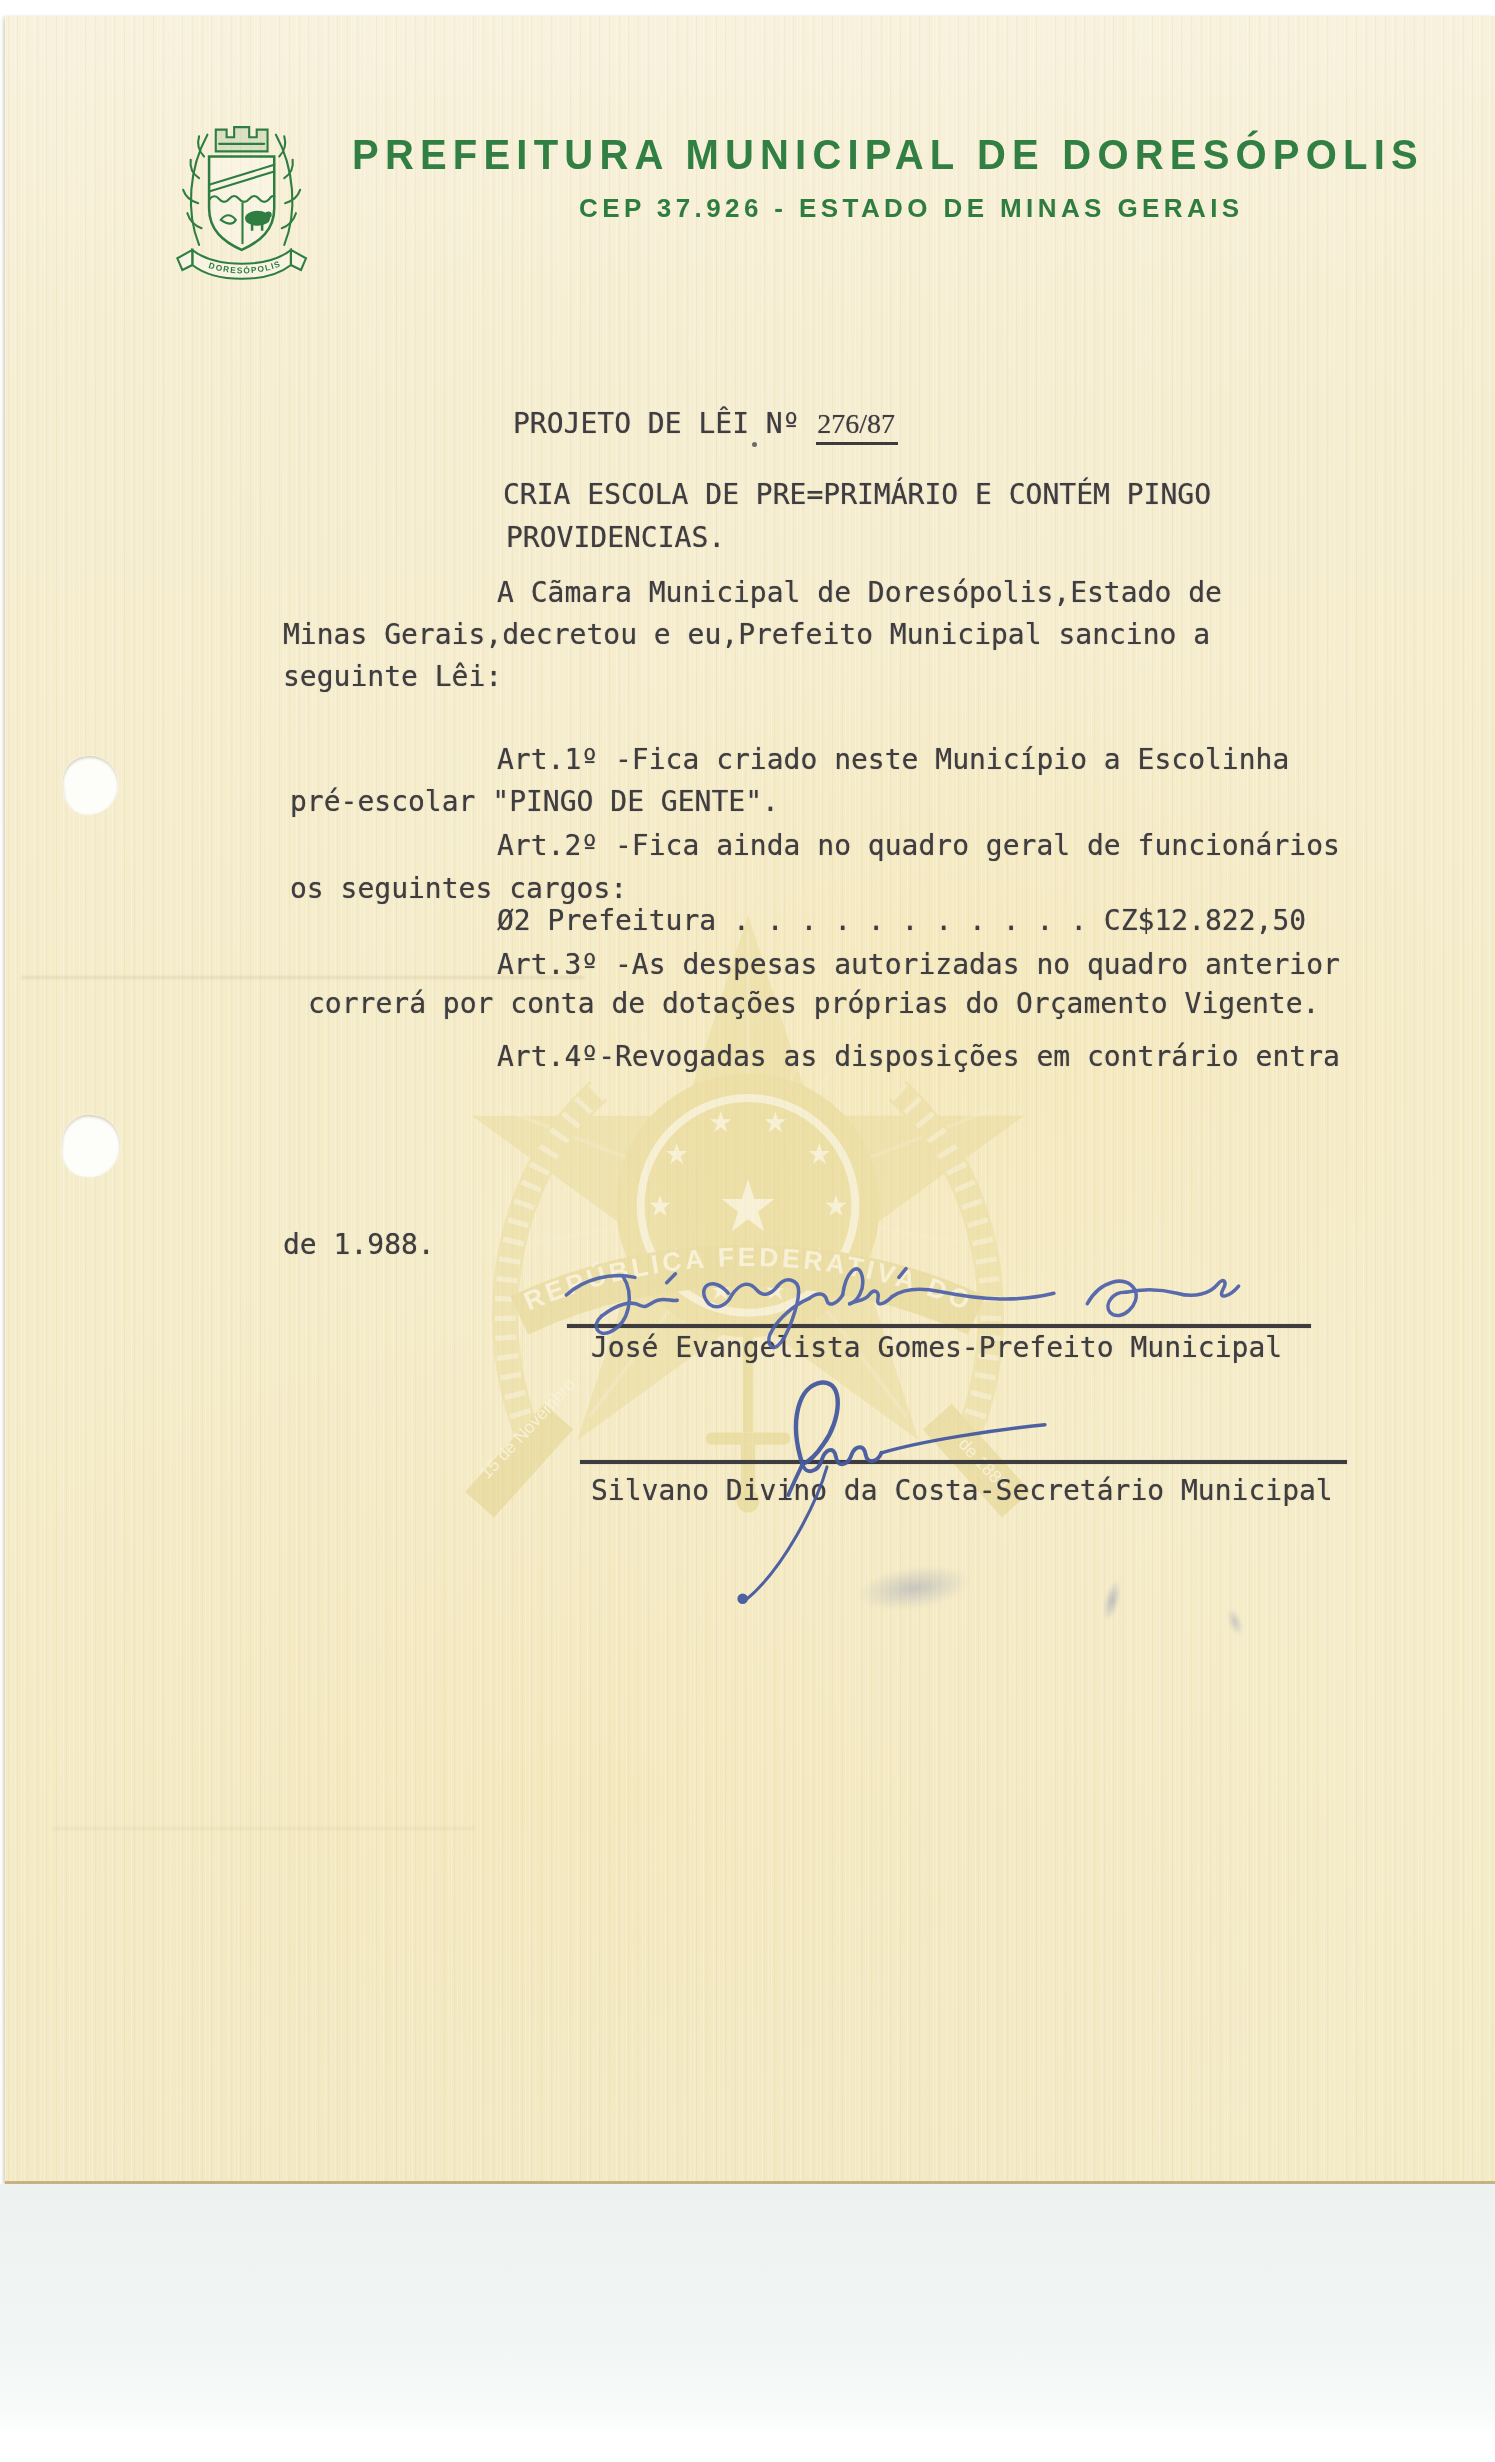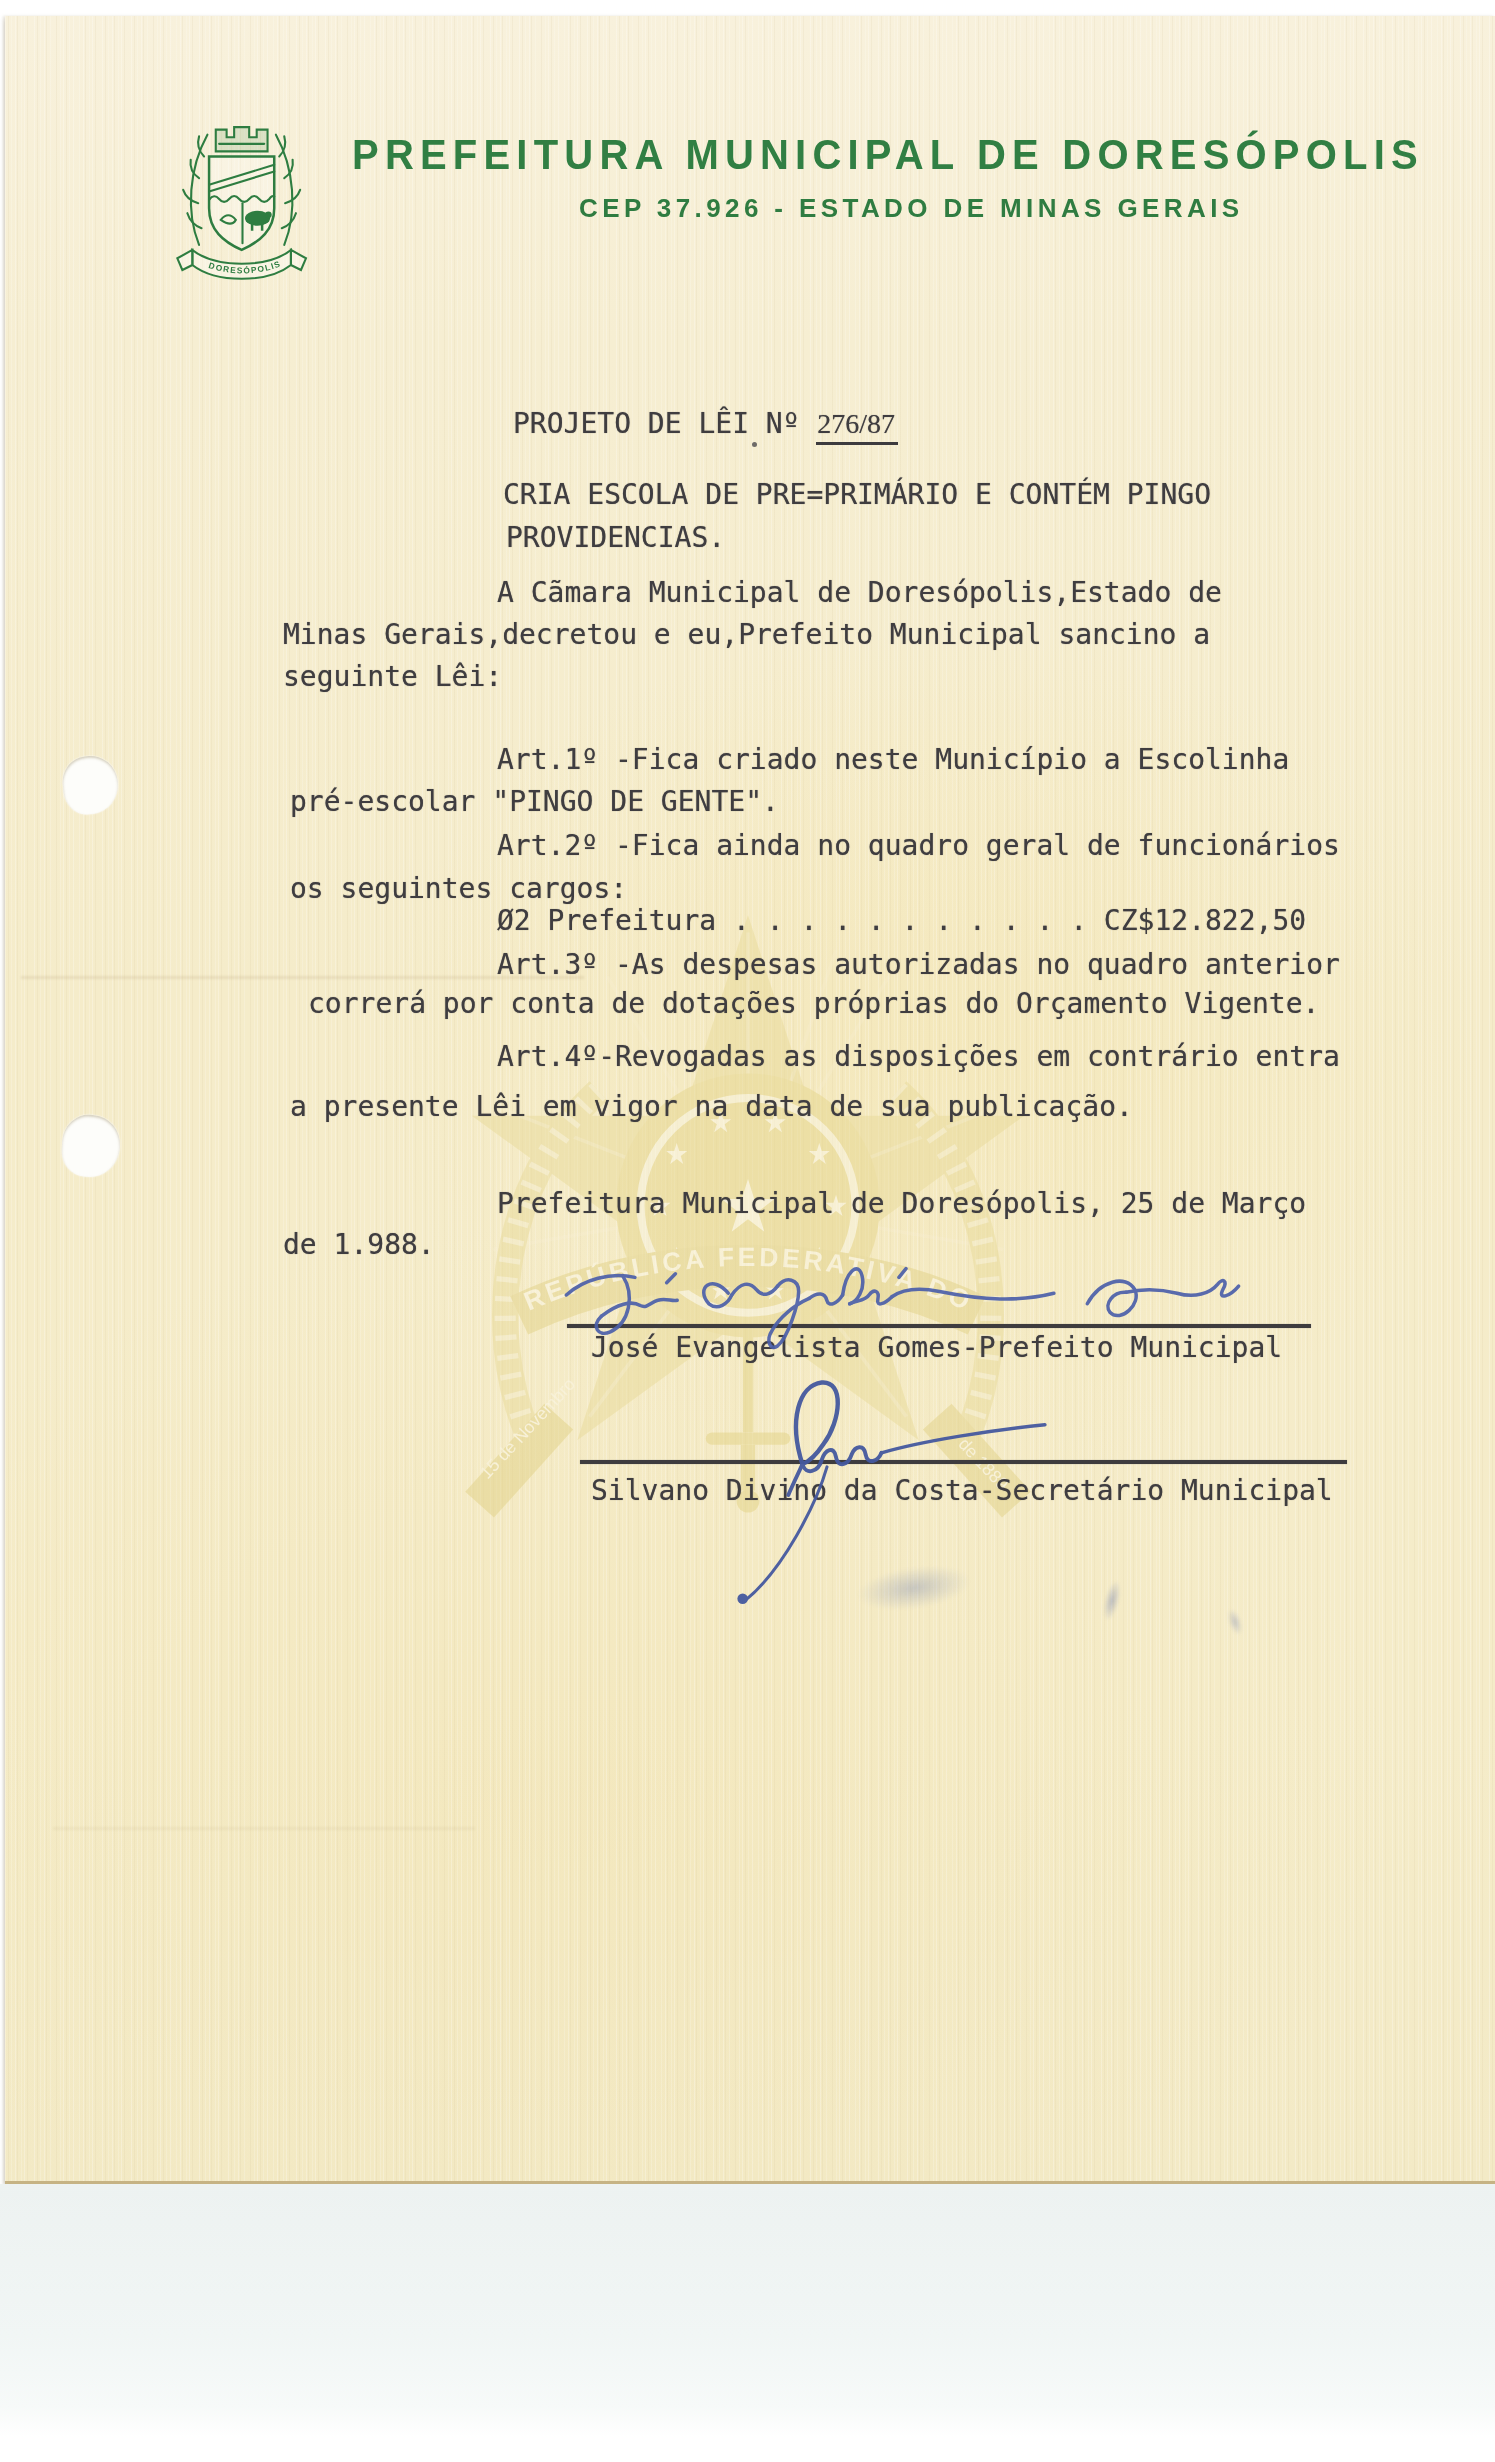--- a/index.html
+++ b/index.html
@@ -165,23 +165,21 @@
   <div class="tline" style="left:290px;top:785px">pré-escolar "PINGO DE GENTE".</div>
 
   <div class="tline" style="left:497px;top:829px">Art.2º -Fica ainda no quadro geral de funcionários</div>
   <div class="tline" style="left:290px;top:872px">os seguintes cargos:</div>
   <div class="tline" style="left:497px;top:904px">Ø2 Prefeitura . . . . . . . . . . . CZ$12.822,50</div>
 
   <div class="tline" style="left:497px;top:948px">Art.3º -As despesas autorizadas no quadro anterior</div>
   <div class="tline" style="left:308px;top:987px">correrá por conta de dotações próprias do Orçamento Vigente.</div>
 
   <div class="tline" style="left:497px;top:1040px">Art.4º-Revogadas as disposições em contrário entra</div>
-  <div class="tline" style="left:290px;top:1090px">a presente Lêi em vigor na data de sua publicação.</div>
-
-  <div class="tline" style="left:497px;top:1187px">Prefeitura Municipal de Doresópolis, 25 de Março</div>
+
   <div class="tline" style="left:283px;top:1228px">de 1.988.</div>
 
   <div class="rule" style="left:567px;top:1324px;width:744px"></div>
   <div class="tline" style="left:591px;top:1331px">José Evangelista Gomes-Prefeito Municipal</div>
 
   <div class="rule" style="left:580px;top:1460px;width:767px"></div>
   <div class="tline" style="left:591px;top:1474px">Silvano Divino da Costa-Secretário Municipal</div>
 
   <svg class="sigsvg" style="left:554px;top:1249px" width="704" height="106" viewBox="0 0 800 120">
     <g stroke="#4c60aa" stroke-width="4" fill="none" stroke-linecap="round" opacity=".92">

